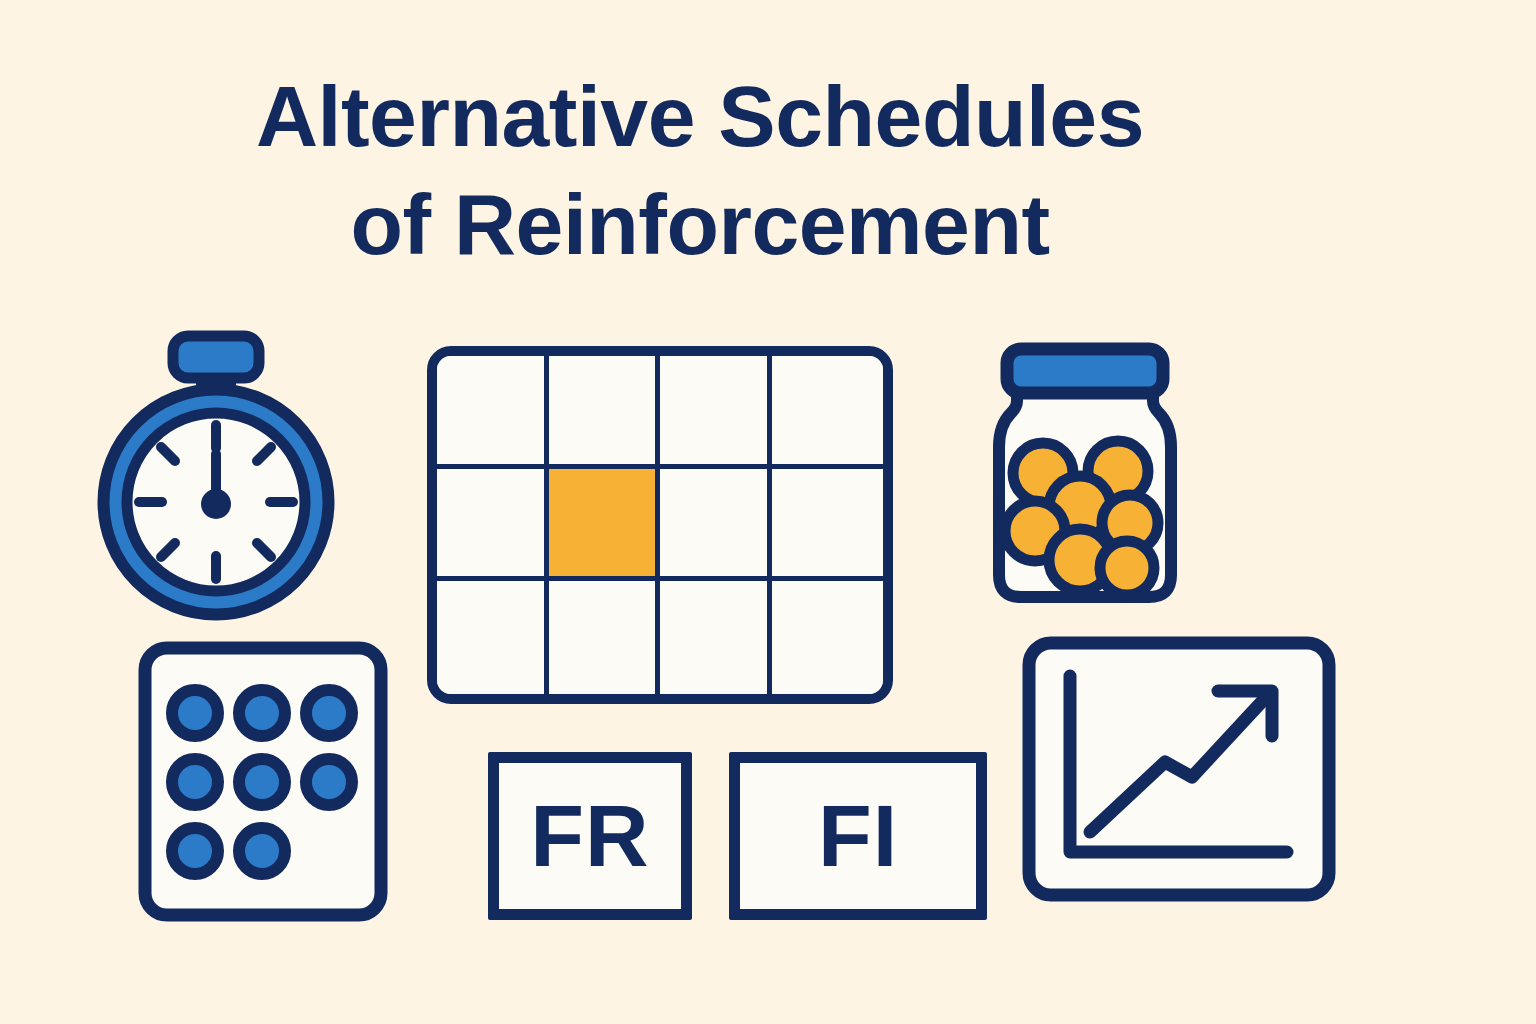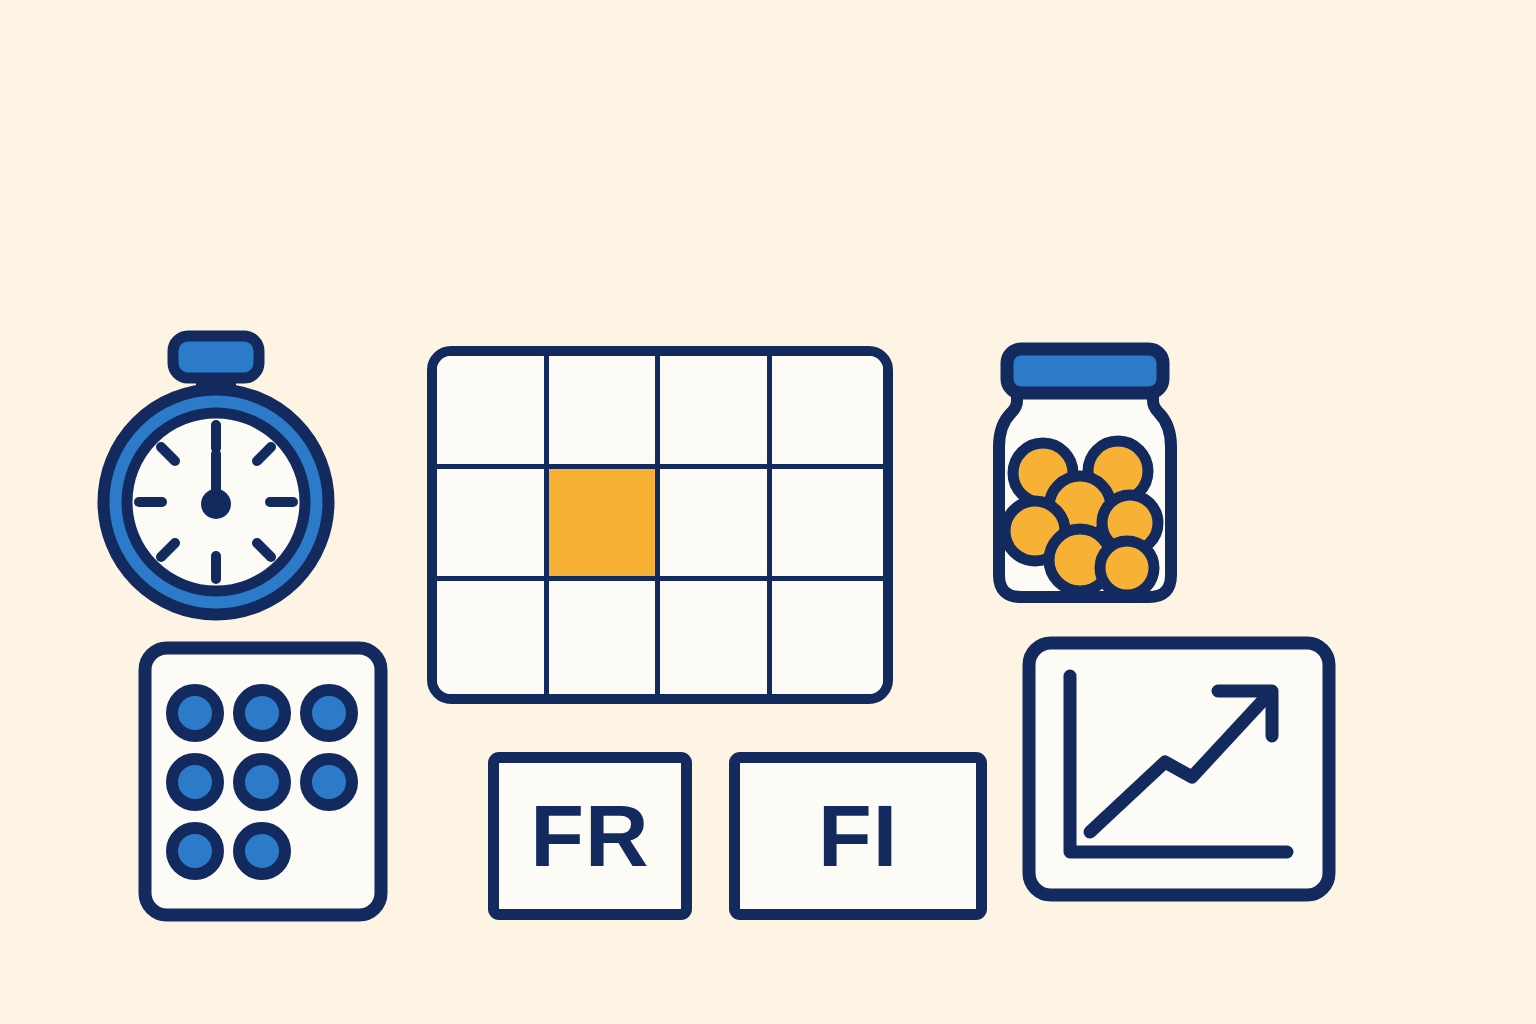--- a/index.html
+++ b/index.html
@@ -71,21 +71,21 @@
   
   #jar { left: 975px; top: 335px; width: 220px; height: 280px; }
 
   
   #token-card { left: 138px; top: 641px; width: 250px; height: 281px; }
 
   
   .badge {
     box-sizing: border-box;
     border: 11px solid #132a5e;
-    border-radius: 11px;
+    border-radius: 2px;
     background: #fdfbf5;
     display: flex;
     align-items: center;
     justify-content: center;
   }
   .badge-label {
     font-family: "Liberation Sans", sans-serif;
     font-weight: bold;
     font-size: 88px;
     line-height: 88px;
@@ -98,20 +98,24 @@
   
   #chart-card { left: 1022px; top: 636px; width: 314px; height: 266px; }
 
   svg { display: block; overflow: visible; }
 </style>
 </head>
 <body>
 
 <div id="canvas">
 
+  <div id="title-block">
+    <div class="title-line">Alternative Schedules</div>
+    <div class="title-line">of Reinforcement</div>
+  </div>
 
   <div class="abs" id="stopwatch">
     <svg width="270" height="290" viewBox="0 0 270 290" xmlns="http://www.w3.org/2000/svg">
 
       <rect x="114" y="22" width="40" height="42" fill="#132a5e"></rect>
 
       <rect x="91" y="6" width="86" height="42" rx="15" ry="15" fill="#2b7bc8" stroke="#132a5e" stroke-width="11"></rect>
 
       <circle cx="134" cy="172" r="112" fill="none" stroke="#132a5e" stroke-width="13"></circle>
 

